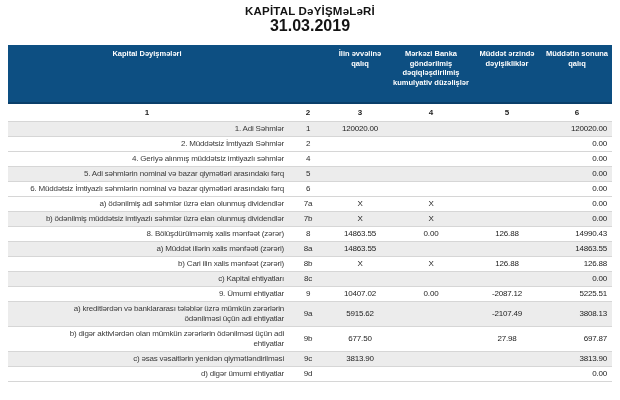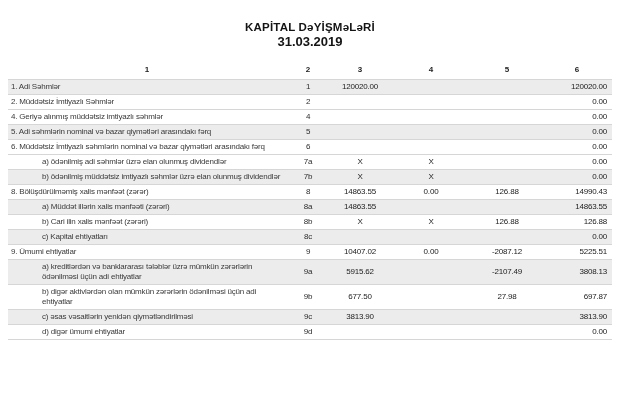--- a/index.html
+++ b/index.html
@@ -6,40 +6,40 @@
     --header-bg:#0d4f82;
     --header-edge:#0a3f6a;
     --stripe:#ececec;
     --rule:#d6d6d6;
     --text:#3a3a3a;
     --num:#222222;
   }
   *{box-sizing:border-box;margin:0;padding:0;}
   html,body{width:620px;height:400px;overflow:hidden;background:#ffffff;
     font-family:"Liberation Sans","DejaVu Sans",sans-serif;}
-  .page{width:620px;height:292px;padding-top:5px;margin-top:16px;}
+  .page{width:620px;height:292px;padding-top:5px;}
   .title-block{text-align:center;line-height:13px;}
   .title-line1{font-size:11.5px;font-weight:bold;color:#141414;letter-spacing:0.2px;}
-  .title-line2{font-size:13px;font-weight:bold;color:#141414;margin-top:1px;}
+  .title-line2{font-size:16px;font-weight:bold;color:#141414;margin-top:1px;}
   table{border-collapse:collapse;table-layout:fixed;width:604px;margin:13px 8px 0 8px;}
   col.c1{width:278px;} col.c2{width:44px;} col.c3{width:60px;}
   col.c4{width:82px;} col.c5{width:70px;} col.c6{width:70px;}
   thead tr.head th{
     background:var(--header-bg);color:#ffffff;font-size:7.5px;font-weight:bold;
     vertical-align:top;text-align:center;line-height:9.5px;padding:4px 2px 2px 2px;
     height:58px;border-bottom:2px solid var(--header-edge);}
   thead tr.colnums td{
     font-size:8px;font-weight:bold;color:#222;text-align:center;
     height:18px;padding:2px 0;background:#fff;}
   tbody tr{border-top:1px solid var(--rule);}
   tbody tr:last-child{border-bottom:1px solid var(--rule);}
   tbody tr.shade{background:var(--stripe);}
   tbody td{font-size:8px;color:var(--text);padding:2px 2px;line-height:10px;
     vertical-align:middle;letter-spacing:-0.2px;}
-  td.label{text-align:left;padding-left:3px;}
+  td.label{text-align:right;padding-left:3px;}
   td.label.sub{padding-left:34px;}
   td.num{text-align:center;color:#2c2c2c;}
   td.val{text-align:center;color:var(--num);}
   td.val.right{text-align:right;padding-right:5px;}
 </style>
 </head>
 <body>
 
 <div class="page">
   <div class="title-block">
@@ -50,20 +50,28 @@
   <table>
     <colgroup>
       <col class="c1">
         <col class="c2">
         <col class="c3">
         <col class="c4">
         <col class="c5">
         <col class="c6">
     </colgroup>
     <thead>
+      <tr class="head">
+        <th>Kapital Dəyişmələri</th>
+        <th></th>
+        <th>İlin əvvəlinə qalıq</th>
+        <th>Mərkəzi Banka göndərilmiş dəqiqləşdirilmiş kumulyativ düzəlişlər</th>
+        <th>Müddət ərzində dəyişikliklər</th>
+        <th>Müddətin sonuna qalıq</th>
+      </tr>
       <tr class="colnums">
         <td>1</td>
         <td>2</td>
         <td>3</td>
         <td>4</td>
         <td>5</td>
         <td>6</td>
       </tr>
     </thead>
     <tbody>

